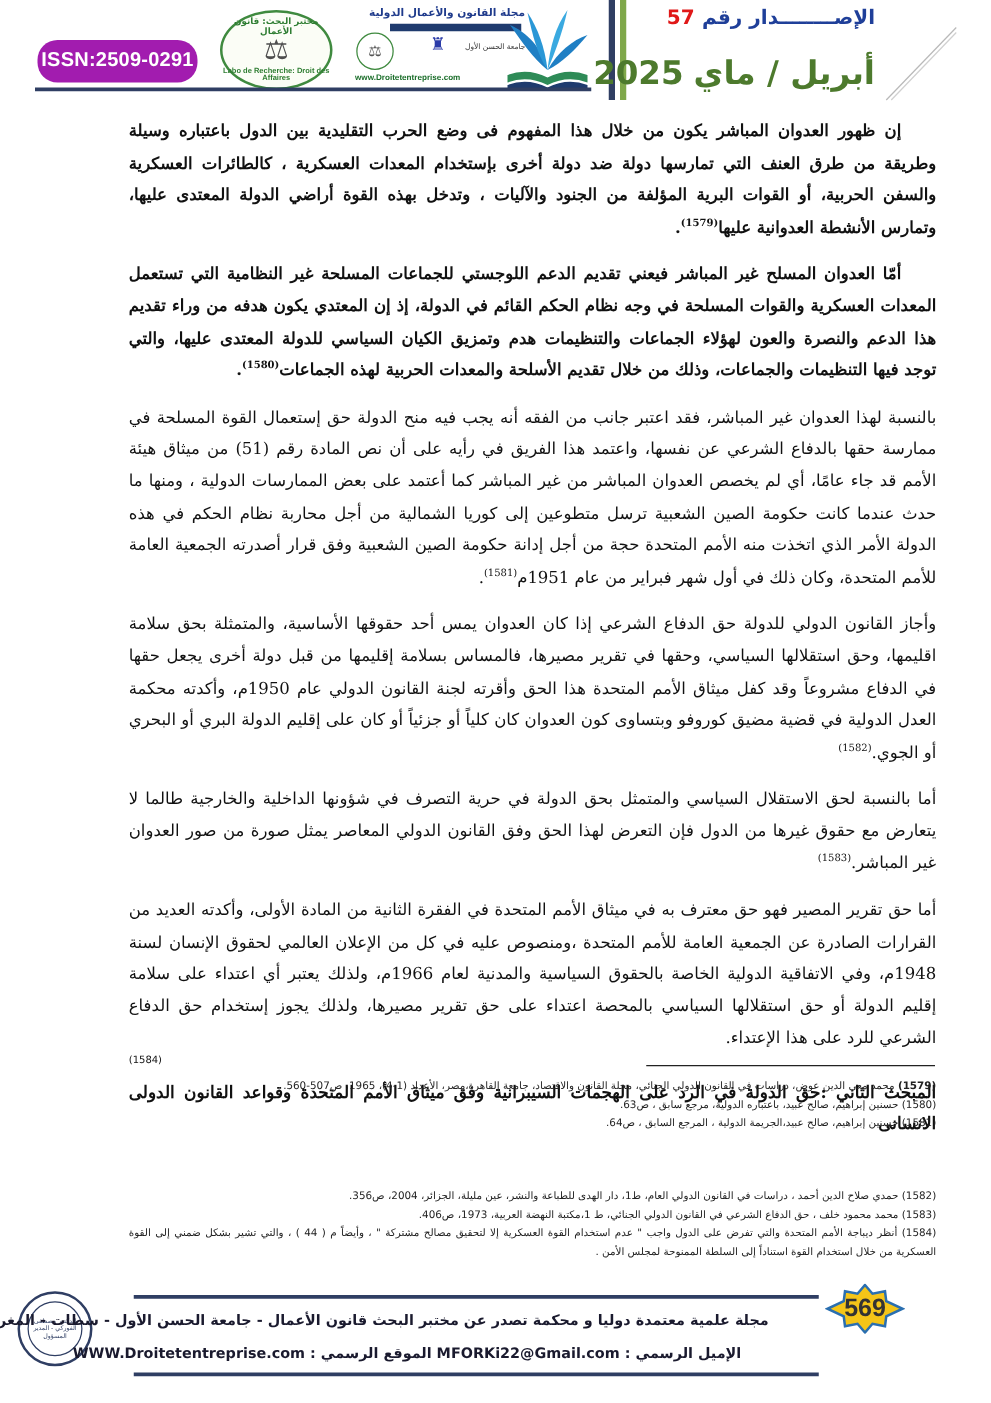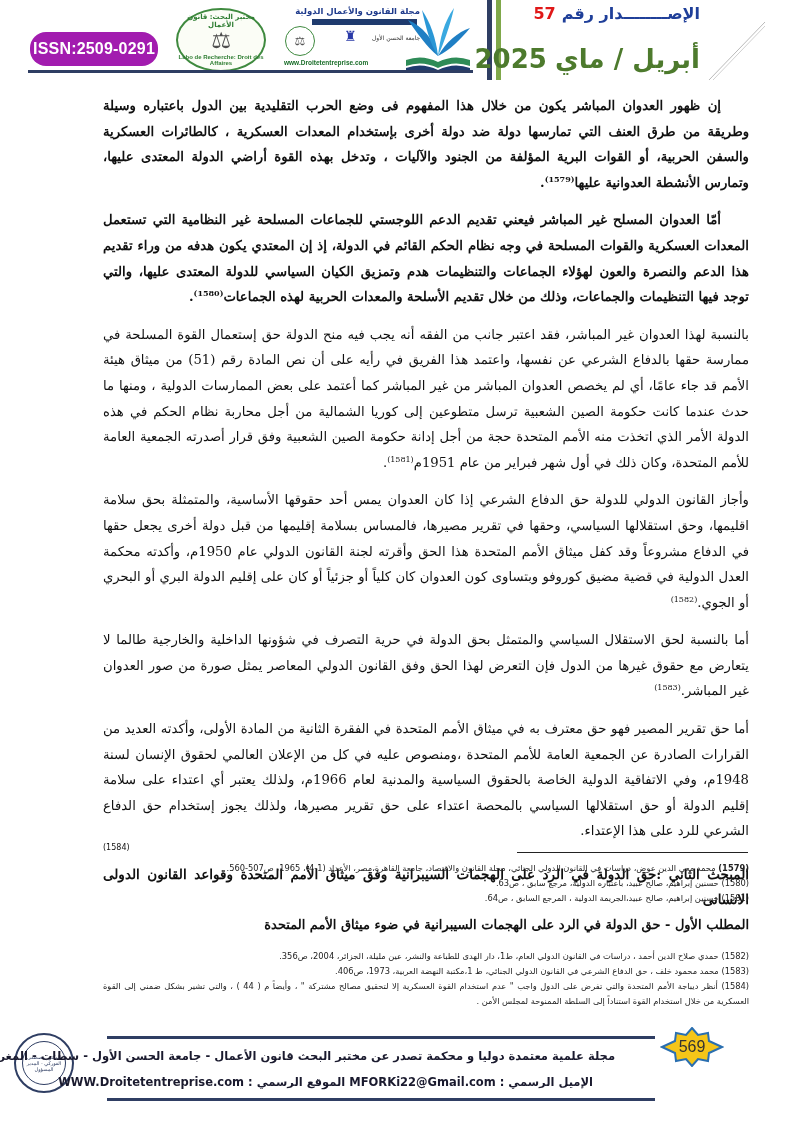--- a/index.html
+++ b/index.html
@@ -68,21 +68,21 @@
   .footnotes .fnnum.bold { font-weight: bold; }
 
   
   .footer-rule { position: absolute; left: 107px; width: 548px; height: 3px; background: #2f3e63; }
   .footer-rule.top { top: 1036px; }
   .footer-rule.bottom { top: 1098px; }
   .footer-line1 { position: absolute; right: 178px; top: 1049px; direction: rtl; white-space: nowrap; font-family: "DejaVu Sans", sans-serif; font-weight: bold; font-size: 11.5px; color: #1a1a2e; }
   .footer-line2 { position: absolute; right: 200px; top: 1075px; direction: rtl; white-space: nowrap; font-family: "DejaVu Sans", sans-serif; font-weight: bold; font-size: 11.5px; color: #1a1a2e; }
   .footer-line2 .ltr { direction: ltr; unicode-bidi: embed; }
   .page-badge { position: absolute; left: 660px; top: 1027px; width: 64px; height: 40px; }
-  .page-badge span { position: absolute; left: 0; top: 0; width: 64px; height: 40px; display: flex; align-items: center; justify-content: center; font-family: "Liberation Sans", sans-serif; font-weight: normal; font-size: 16px; color: #333; }
+  .page-badge span { position: absolute; left: 0; top: 0; width: 64px; height: 40px; display: flex; align-items: center; justify-content: center; font-family: "Liberation Sans", sans-serif; font-weight: bold; font-size: 20px; color: #333; }
   .editor-seal {
     position: absolute; left: 14px; top: 1033px; width: 60px; height: 60px; border-radius: 50%;
     border: 2px solid #2f3e63; display: flex; align-items: center; justify-content: center; background: #fff;
   }
   .editor-seal .inner { width: 44px; height: 44px; border-radius: 50%; border: 1px solid #2f3e63; display:flex; align-items:center; justify-content:center; font-size: 5px; color: #2f3e63; text-align: center; direction: rtl; }
 </style>
 </head>
 <body>
 
 <div class="header">
@@ -138,21 +138,20 @@
   <p class="para"><span>بالنسبة لهذا العدوان غير المباشر، فقد اعتبر جانب من الفقه أنه يجب فيه منح الدولة حق إستعمال القوة المسلحة في ممارسة حقها بالدفاع الشرعي عن نفسها، واعتمد هذا الفريق في رأيه على أن نص المادة رقم (51) من ميثاق هيئة الأمم قد جاء عامًا، أي لم يخصص العدوان المباشر من غير المباشر كما أعتمد على بعض الممارسات الدولية ، ومنها ما حدث عندما كانت حكومة الصين الشعبية ترسل متطوعين إلى كوريا الشمالية من أجل محاربة نظام الحكم في هذه الدولة الأمر الذي اتخذت منه الأمم المتحدة حجة من أجل إدانة حكومة الصين الشعبية وفق قرار أصدرته الجمعية العامة للأمم المتحدة، وكان ذلك في أول شهر فبراير من عام 1951م</span><sup>(1581)</sup><span>.</span></p>
 
   <p class="para"><span>وأجاز القانون الدولي للدولة حق الدفاع الشرعي إذا كان العدوان يمس أحد حقوقها الأساسية، والمتمثلة بحق سلامة اقليمها، وحق استقلالها السياسي، وحقها في تقرير مصيرها، فالمساس بسلامة إقليمها من قبل دولة أخرى يجعل حقها في الدفاع مشروعاً وقد كفل ميثاق الأمم المتحدة هذا الحق وأقرته لجنة القانون الدولي عام 1950م، وأكدته محكمة العدل الدولية في قضية مضيق كوروفو وبتساوى كون العدوان كان كلياً أو جزئياً أو كان على إقليم الدولة البري أو البحري أو الجوي.</span><sup>(1582)</sup><span></span></p>
 
   <p class="para"><span>أما بالنسبة لحق الاستقلال السياسي والمتمثل بحق الدولة في حرية التصرف في شؤونها الداخلية والخارجية طالما لا يتعارض مع حقوق غيرها من الدول فإن التعرض لهذا الحق وفق القانون الدولي المعاصر يمثل صورة من صور العدوان غير المباشر.</span><sup>(1583)</sup><span></span></p>
 
   <p class="para"><span>أما حق تقرير المصير فهو حق معترف به في ميثاق الأمم المتحدة في الفقرة الثانية من المادة الأولى، وأكدته العديد من القرارات الصادرة عن الجمعية العامة للأمم المتحدة ،ومنصوص عليه في كل من الإعلان العالمي لحقوق الإنسان لسنة 1948م، وفي الاتفاقية الدولية الخاصة بالحقوق السياسية والمدنية لعام 1966م، ولذلك يعتبر أي اعتداء على سلامة إقليم الدولة أو حق استقلالها السياسي بالمحصة اعتداء على حق تقرير مصيرها، ولذلك يجوز إستخدام حق الدفاع الشرعي للرد على هذا الإعتداء.</span></p>
   <div class="fn-tail">(1584)</div>
 
   <h2 class="heading">المبحث الثاني :حق الدولة في الرد على الهجمات السيبرانية وفق ميثاق الأمم المتحدة وقواعد القانون الدولى الانسانى</h2>
-  <h3 class="subheading">المطلب الأول - حق الدولة في الرد على الهجمات السيبرانية في ضوء ميثاق الأمم المتحدة</h3>
 </div>
 
 <div class="fn-rule"></div>
 
 <div class="footnotes a">
   <div class="fn"><span class="fnnum bold">(1579)</span><span> محمد معي الدين عوض، دراسات في القانون الدولي الجنائي، مجلة القانون والاقتصاد، جامعة القاهرة،مصر، الأعداد (1-4)، 1965، ص507-560.</span></div>
   <div class="fn"><span class="fnnum">(1580)</span><span> حسنين إبراهيم، صالح عبيد، باعتباره الدولية، مرجع سابق ، ص63.</span></div>
   <div class="fn"><span class="fnnum">(1581)</span><span> حسنين إبراهيم، صالح عبيد،الجريمة الدولية ، المرجع السابق ، ص64.</span></div>
 </div>
 

